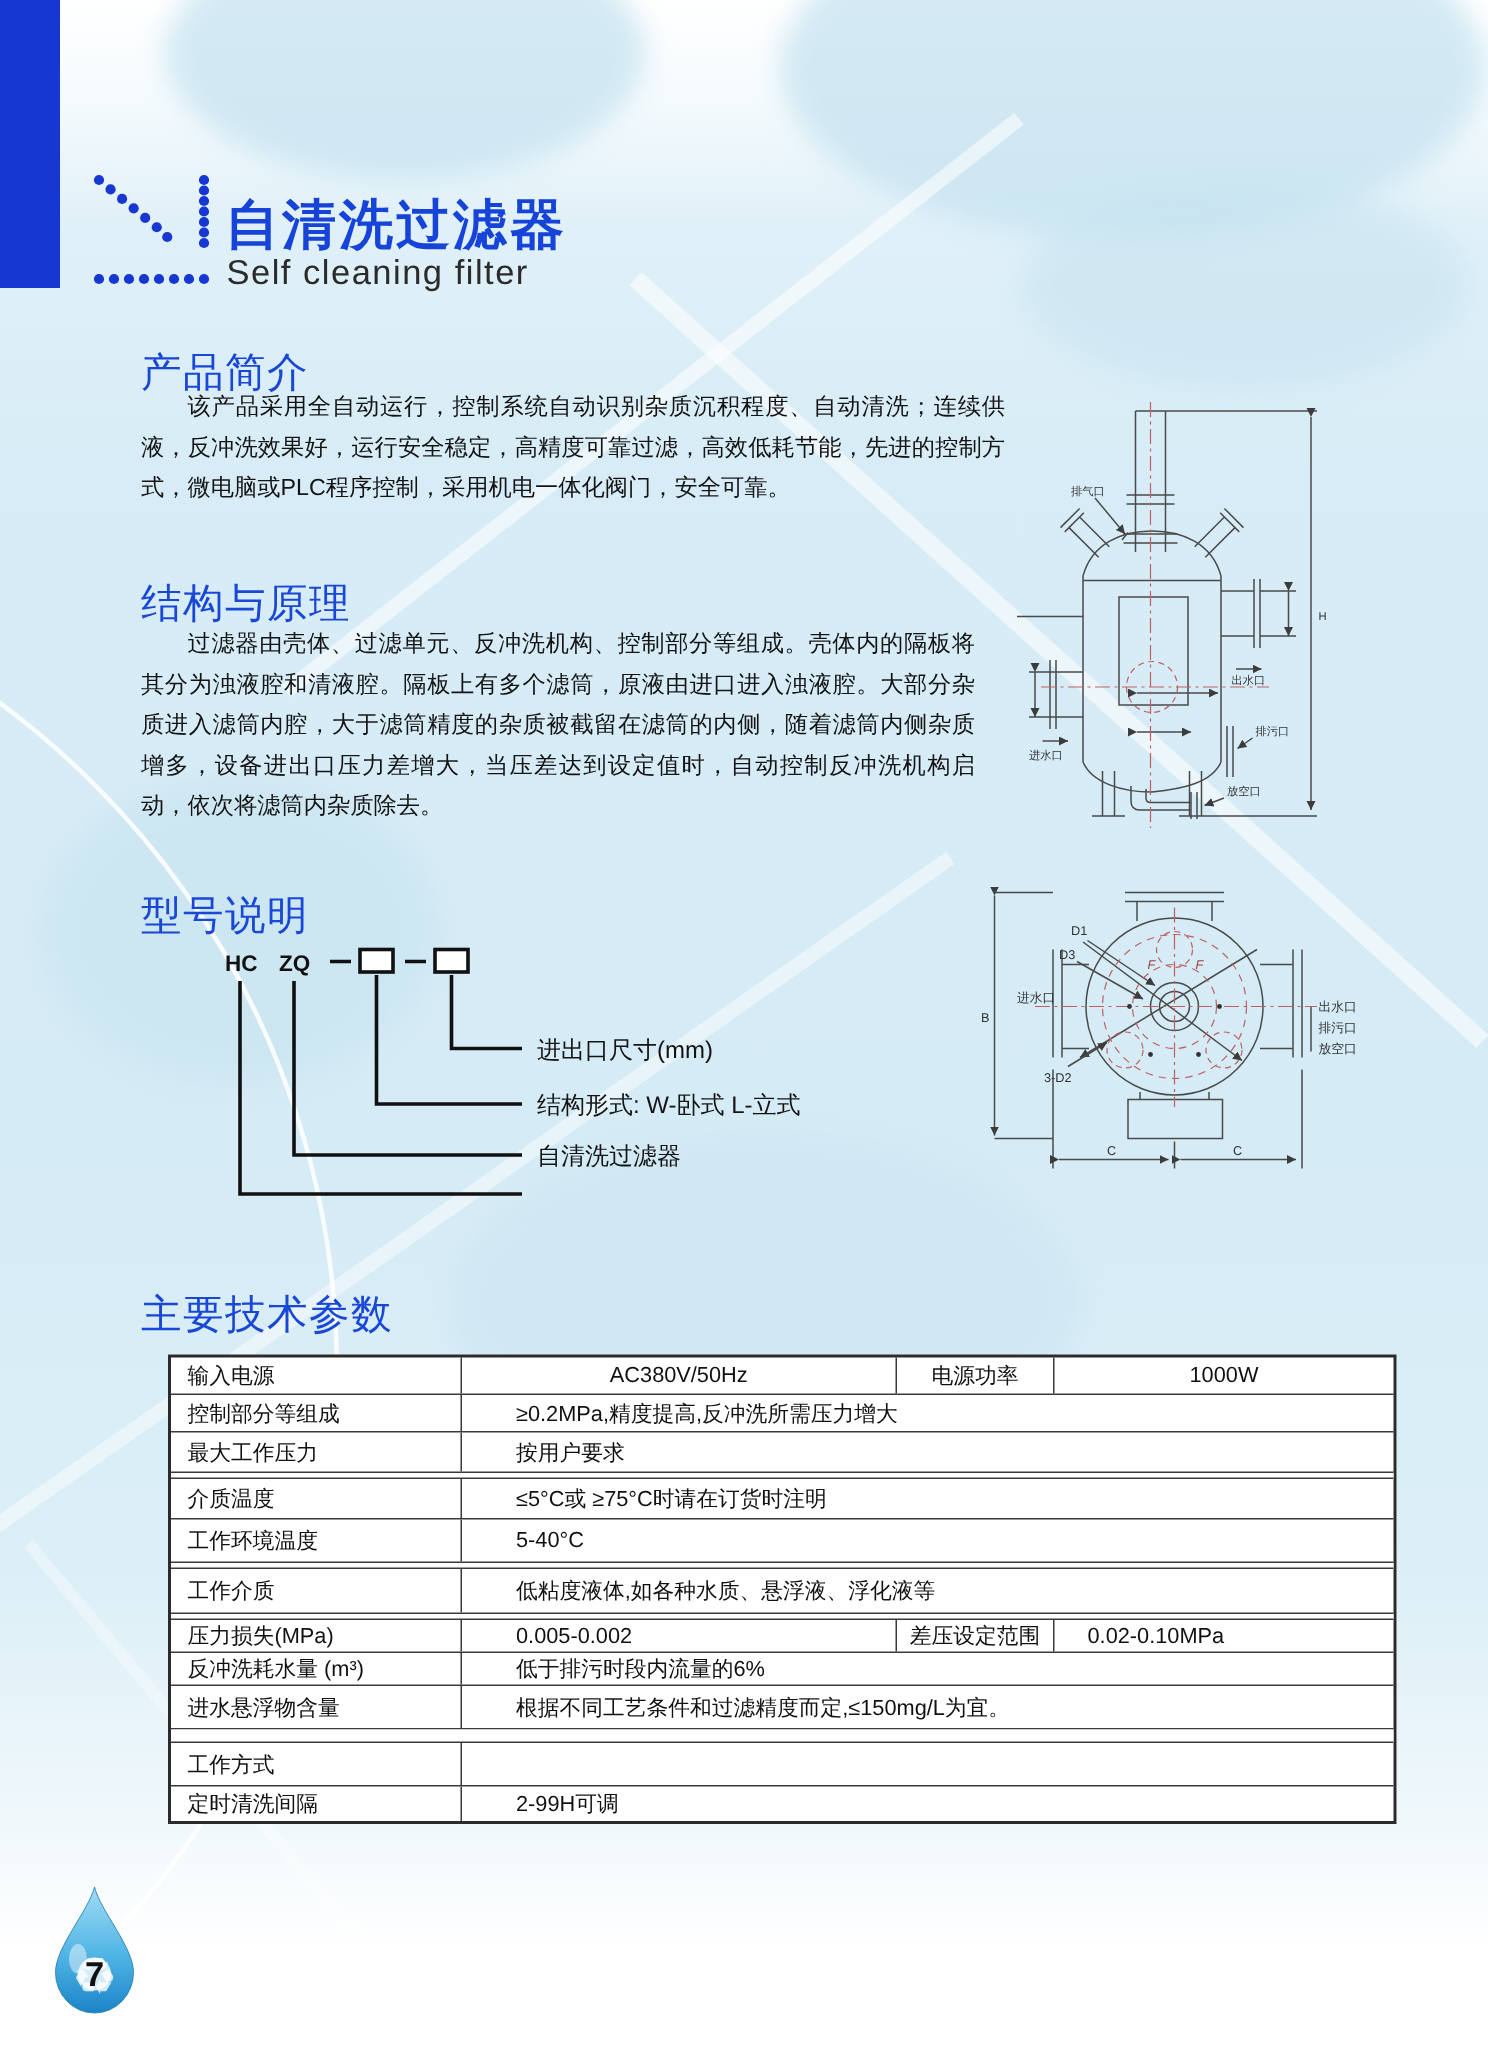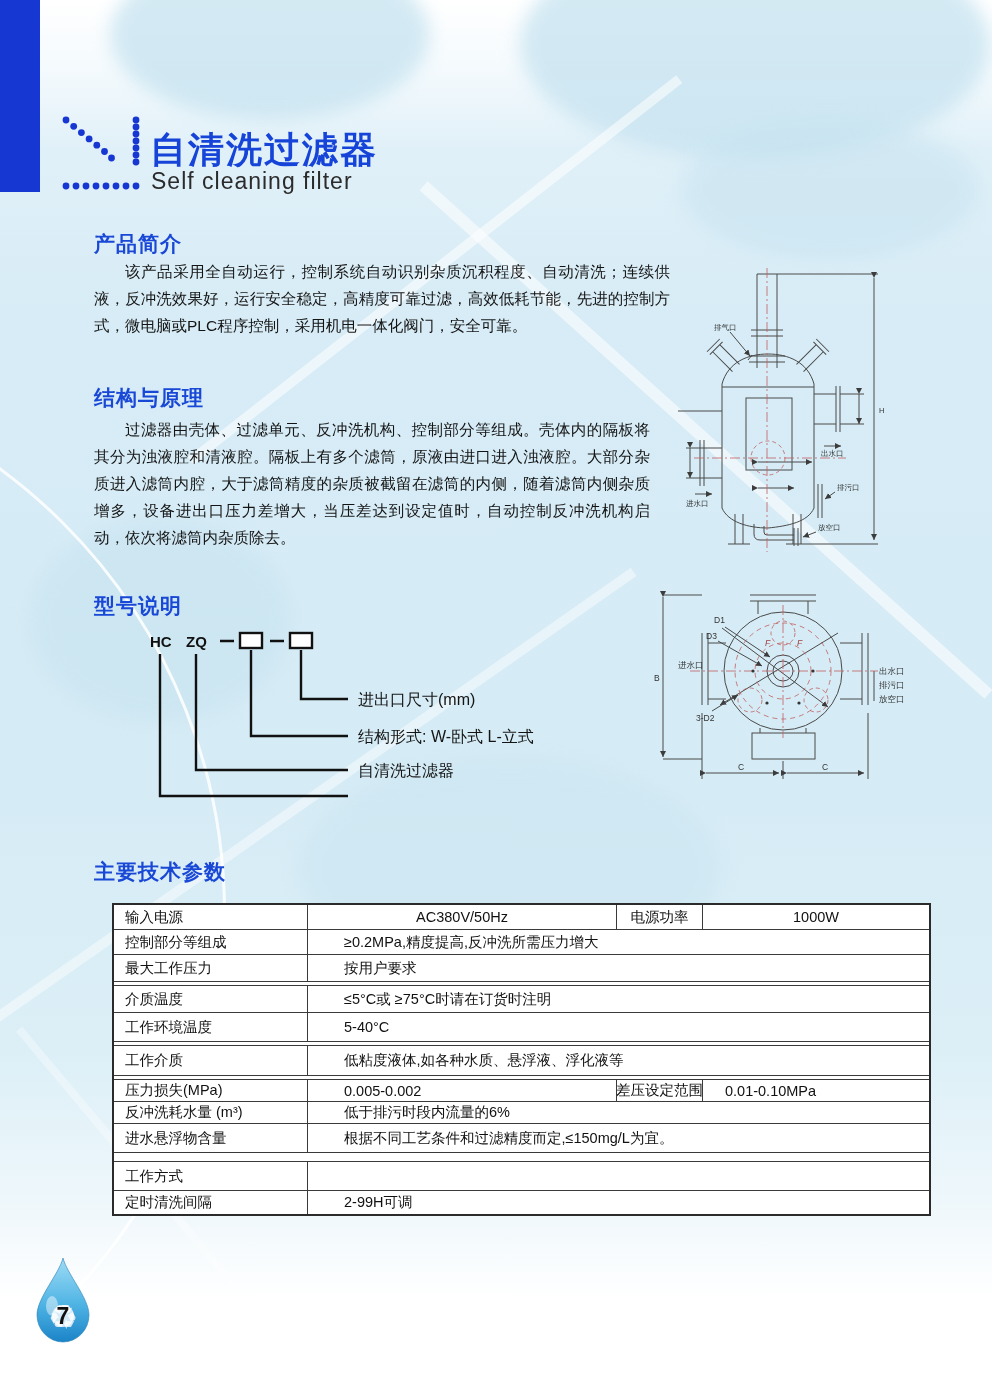--- a/index.html
+++ b/index.html
@@ -8,33 +8,33 @@
     background:linear-gradient(180deg,#ffffff 0px,#f4fafd 70px,#e0f0f8 150px,#d7ecf6 320px,#d5ebf5 760px,#dceff7 1050px,#eef7fb 1200px,#ffffff 1300px,#ffffff 1376px);}
   
   .blob{position:absolute;border-radius:50%;background:#c6e3f0;filter:blur(9px);opacity:.75;}
   .stripe{position:absolute;background:rgba(255,255,255,.55);}
   .globe-arc{position:absolute;width:1100px;height:1100px;border-radius:50%;
     border:3px solid rgba(255,255,255,.85);left:-880px;top:360px;}
   .corner-rect{position:absolute;left:0;top:0;width:40px;height:192px;background:#1637d2;}
   .abs{position:absolute;}
   .title-zh{left:150px;top:126px;font-size:36px;font-weight:bold;color:#1744d8;letter-spacing:2px;}
   .title-en{left:151px;top:168px;font-size:23px;color:#2b2b2b;letter-spacing:1px;}
-  .sec-h{font-size:21px;font-weight:bold;color:#1947d6;letter-spacing:1px;text-align:right;}
+  .sec-h{font-size:27px;font-weight:normal;color:#1947d6;letter-spacing:1px;text-align:right;}
   .para{width:576px;font-size:15.5px;line-height:27px;color:#141414;text-align:justify;text-indent:2em;}
   
   .ptable{position:absolute;left:112px;top:903px;width:819px;border:2px solid #2b2b2b;background:#ffffff;
     font-size:14.5px;color:#111;box-sizing:border-box;}
   .trow{display:flex;border-bottom:1px solid #3a3a3a;}
   .trow:last-child{border-bottom:none;}
   .tspacer{border-bottom:1px solid #3a3a3a;background:#fff;}
   .tc{display:flex;align-items:center;box-sizing:border-box;white-space:nowrap;overflow:hidden;}
   .tc.lbl{width:194px;padding-left:11px;border-right:1px solid #3a3a3a;}
   .tc.val{flex:1;padding-left:36px;}
   .tc.val.center{justify-content:center;padding-left:0;}
-  .tc.lbl2{width:87px;justify-content:center;border-left:1px solid #3a3a3a;border-right:1px solid #3a3a3a;}
+  .tc.lbl2{width:106px;justify-content:center;border-left:1px solid #3a3a3a;border-right:1px solid #3a3a3a;}
   .tc.val2{width:226px;justify-content:center;}
   .tc.val2.left{justify-content:flex-start;padding-left:22px;}
   svg text{font-family:"Liberation Sans","DejaVu Sans",sans-serif;}
   .drw{position:absolute;}
 </style>
 </head>
 <body>
 
 <div id="page">
 
@@ -273,21 +273,21 @@
     <div class="tspacer" style="height:3px;"></div>
     <div class="trow" style="height:29px;">
       <div class="tc lbl">工作介质</div>
       <div class="tc val">低粘度液体,如各种水质、悬浮液、浮化液等</div>
     </div>
     <div class="tspacer" style="height:3px;"></div>
     <div class="trow" style="height:21px;">
       <div class="tc lbl">压力损失(MPa)</div>
       <div class="tc val">0.005-0.002</div>
       <div class="tc lbl2">差压设定范围</div>
-      <div class="tc val2 left">0.01-0.10MPa</div>
+      <div class="tc val2 left">0.02-0.10MPa</div>
     </div>
     <div class="trow" style="height:21px;">
       <div class="tc lbl">反冲洗耗水量 (m³)</div>
       <div class="tc val">低于排污时段内流量的6%</div>
     </div>
     <div class="trow" style="height:28px;">
       <div class="tc lbl">进水悬浮物含量</div>
       <div class="tc val">根据不同工艺条件和过滤精度而定,≤150mg/L为宜。</div>
     </div>
     <div class="tspacer" style="height:8px;"></div>

